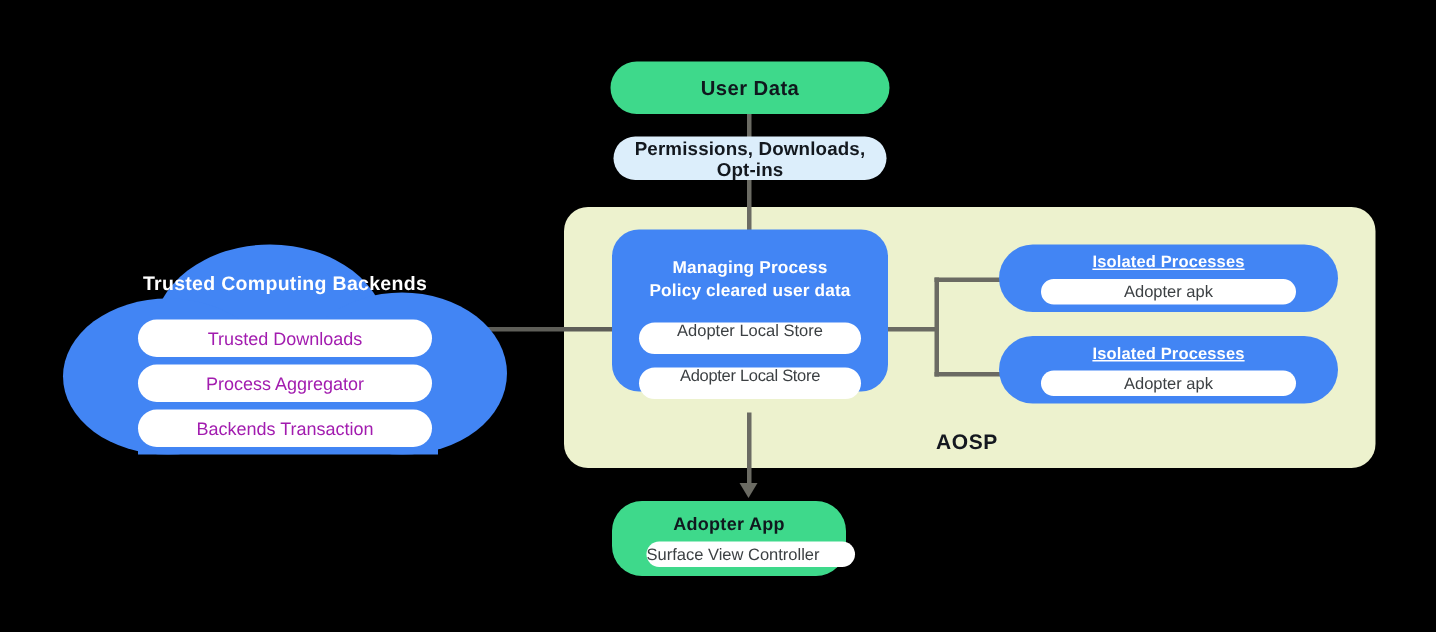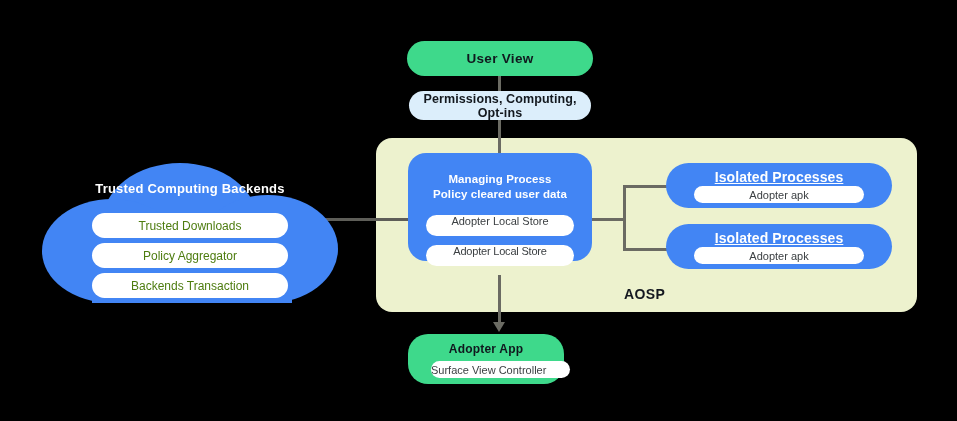--- a/index.html
+++ b/index.html
@@ -125,21 +125,21 @@
     position: absolute;
     left: 92px;
     width: 196px;
     height: 25px;
     background: #ffffff;
     border-radius: 999px;
     display: flex;
     align-items: center;
     justify-content: center;
     font-size: 12px;
-    color: #4d7c0f;
+    color: #a21caf;
     z-index: 3;
   }
   #cloud-pill-0 { top: 213px; }
   #cloud-pill-1 { top: 243px; }
   #cloud-pill-2 { top: 273px; }
 
   
   #managing-process {
     position: absolute;
     left: 408px;
@@ -184,21 +184,21 @@
     background: #4285F4;
     border-radius: 999px;
   }
   #isolated-0 { top: 163px; }
   #isolated-1 { top: 224px; }
   .isolated .iso-title {
     position: absolute;
     left: 0; right: 0; top: 6px;
     text-align: center;
     color: #ffffff;
-    font-size: 14px;
+    font-size: 11px;
     font-weight: bold;
     text-decoration: underline;
     letter-spacing: 0.1px;
   }
   .isolated .iso-pill {
     position: absolute;
     left: 28px;
     top: 23px;
     width: 170px;
     height: 17px;
@@ -259,39 +259,39 @@
 
   <div class="conn conn-h" style="left:592px; top:218px; width:33px;"></div>
   <div class="conn conn-v" style="left:623px; top:185px; height:66px;"></div>
   <div class="conn conn-h" style="left:623px; top:185px; width:45px;"></div>
   <div class="conn conn-h" style="left:623px; top:248px; width:45px;"></div>
 
   <div class="conn conn-v" style="left:498px; top:275px; height:50px;"></div>
   <div class="arrow-down" style="left:493px; top:322px;"></div>
 
   <div id="user-data" class="pill pill-green">
-    <span>User View</span>
+    <span>User Data</span>
   </div>
 
   <div id="permissions" class="pill pill-lightblue">
-    <span>Permissions,  Computing, Opt-ins</span>
+    <span>Permissions,  Downloads, Opt-ins</span>
   </div>
 
   <div class="cloud">
     <div class="lobe" style="left:60px; top:0px; width:156px; height:120px;"></div>
     <div class="lobe" style="left:0px; top:36px; width:140px; height:104px;"></div>
     <div class="lobe" style="left:156px; top:32px; width:140px; height:108px;"></div>
     <div class="body" style="left:50px; top:60px; width:200px; height:80px;"></div>
   </div>
   <div class="cloud-title">Trusted Computing Backends</div>
   <div id="cloud-pill-0" class="cloud-pill">
     <span>Trusted Downloads</span>
   </div>
   <div id="cloud-pill-1" class="cloud-pill">
-    <span>Policy Aggregator</span>
+    <span>Process Aggregator</span>
   </div>
   <div id="cloud-pill-2" class="cloud-pill">
     <span>Backends Transaction</span>
   </div>
 
   <div id="managing-process">
     <div class="mp-title">
       <div>Managing Process</div>
       <div>Policy cleared user data</div>
     </div>

